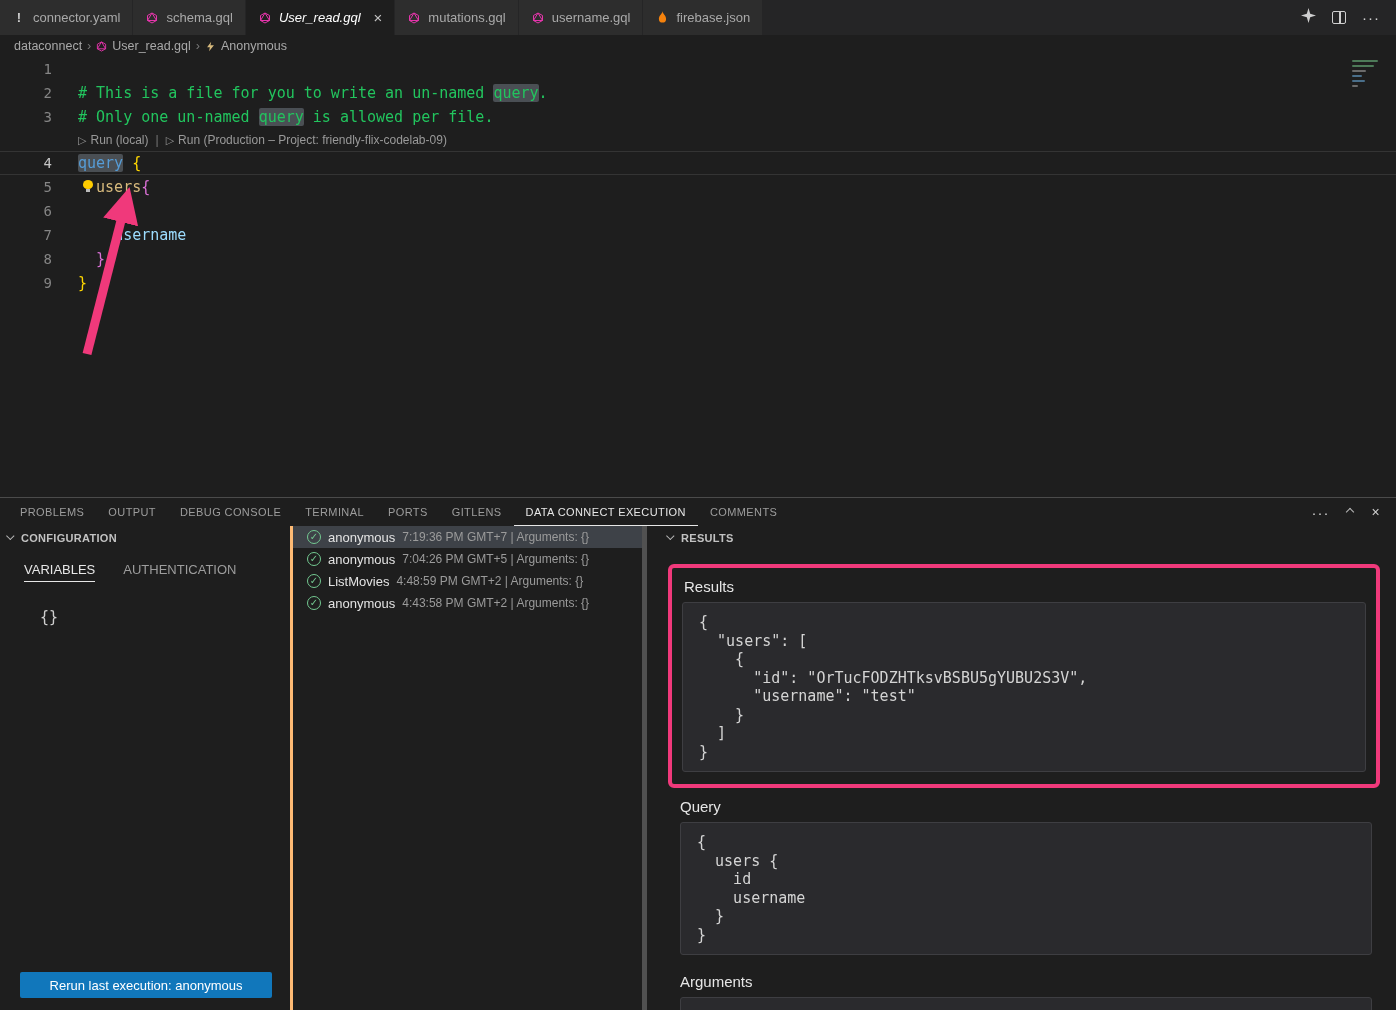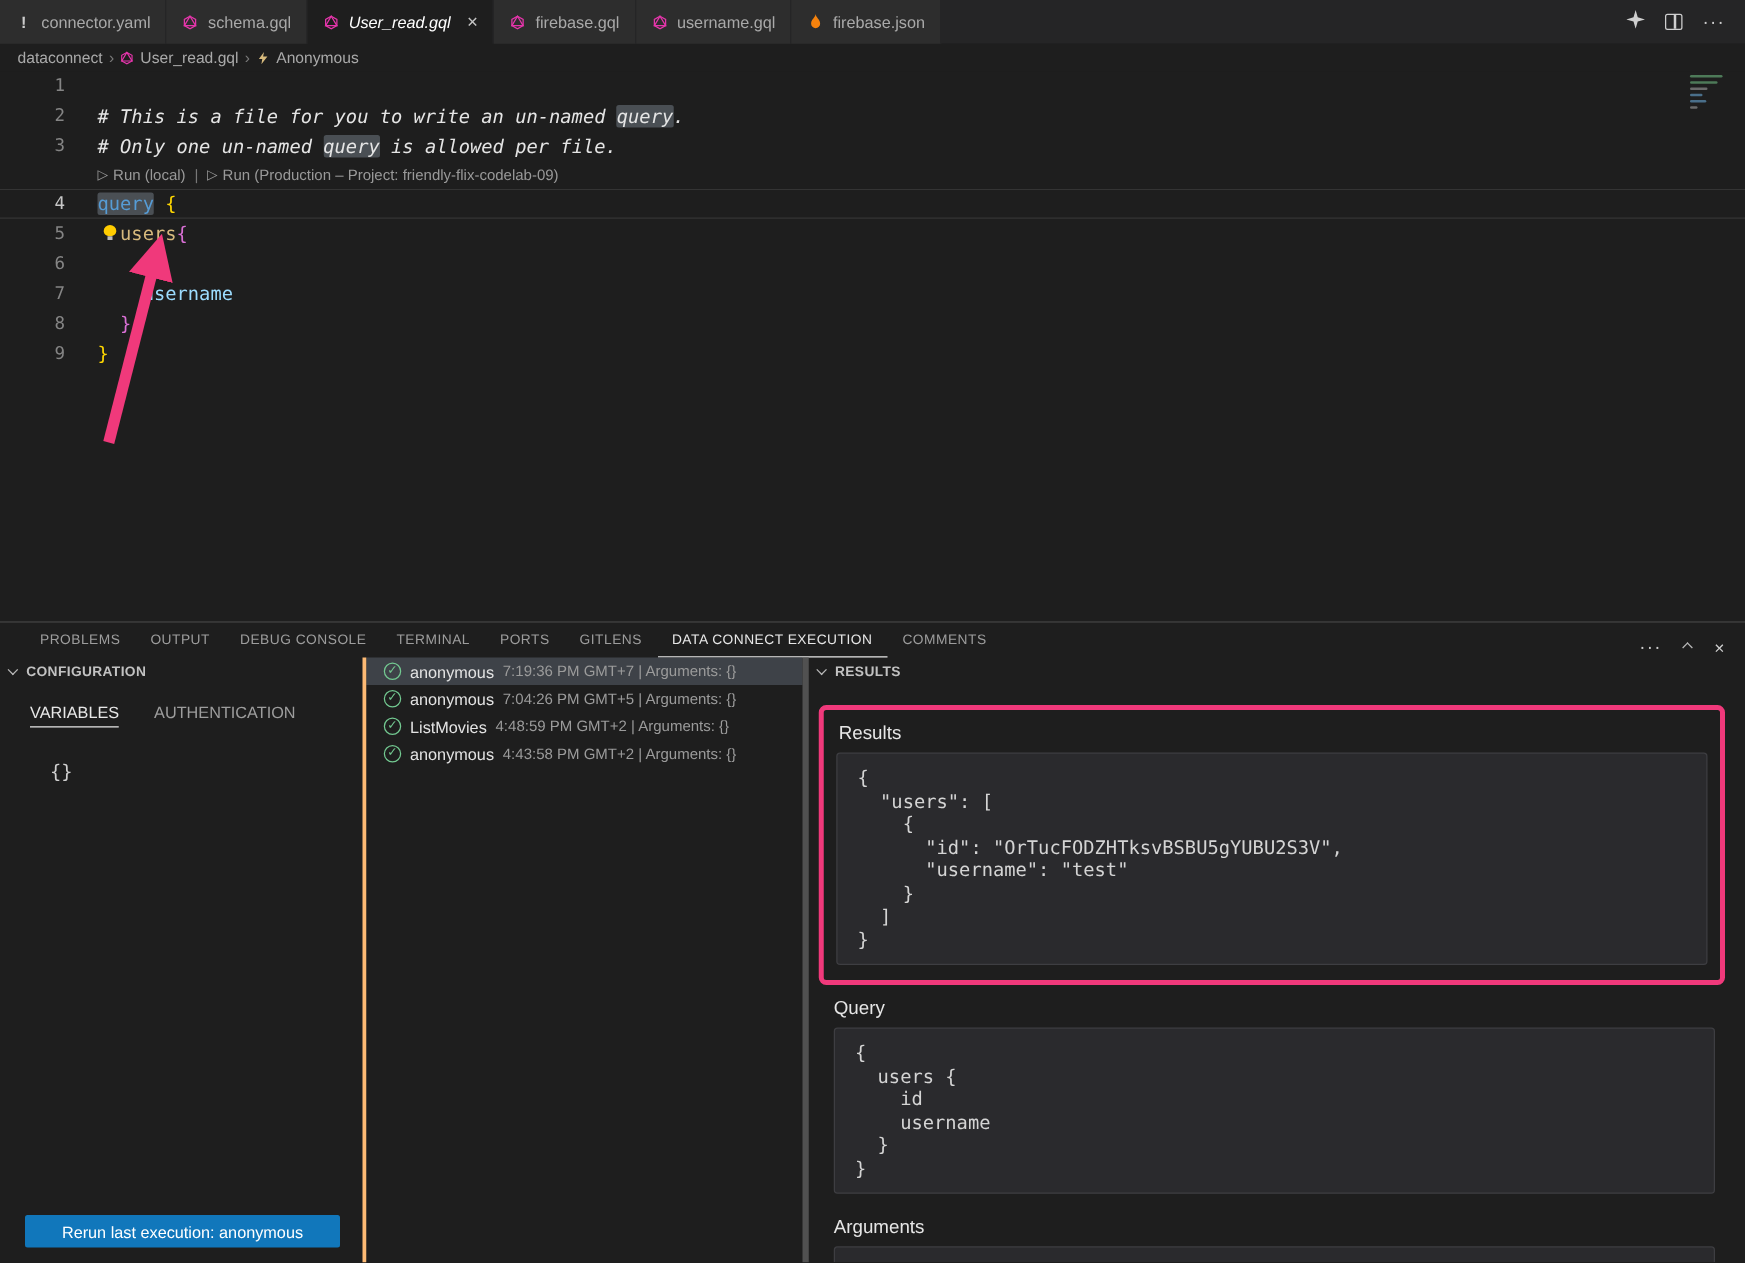--- a/index.html
+++ b/index.html
@@ -27,21 +27,21 @@
   .bc-sep { color:#7a7a7a; }
   .bc-icon { display:inline-flex; }
 
   
   .editor { position:relative; height:440px; background:#1e1e1e;
             font-family:"DejaVu Sans Mono","Liberation Mono",monospace; font-size:15px; }
   .line { display:flex; height:24px; line-height:24px; position:relative; }
   .ln { width:52px; text-align:right; color:#858585; flex:0 0 52px; font-size:14px; }
   .code { padding-left:26px; white-space:pre; }
   .tok { white-space:pre; }
-  .comment { color:#e5e5e5; font-style:italic; }
+  .comment { color:#22c55e; }
   .keyword { color:#569CD6; }
   .field { color:#D7BA7D; }
   .property { color:#9CDCFE; }
   .b1 { color:#FFD700; }
   .b2 { color:#DA70D6; }
   .plain { color:#d4d4d4; }
   .hl { background:#4a4f54; border-radius:2px; }
   .line.current { box-shadow: inset 0 1px 0 rgba(255,255,255,0.10), inset 0 -1px 0 rgba(255,255,255,0.10); }
   .line.current .ln { color:#c6c6c6; }
   .codelens { height:22px; line-height:22px; padding-left:78px; font-family:"Liberation Sans",sans-serif;
@@ -55,22 +55,22 @@
   .bulb::after { content:''; position:absolute; left:4px; top:9px; width:4px; height:3px; background:#bbb; }
   .minimap { position:absolute; right:14px; top:3px; width:30px; height:48px; }
   .mm { height:2px; margin-bottom:3px; border-radius:1px; }
   .mm.g { background:#4d7a58; }
   .mm.b { background:#4a6f8a; }
   .mm.w { background:#6b6b6b; }
   .arrow { position:absolute; left:50px; top:110px; z-index:5; pointer-events:none; }
 
   
   .panel { height:513px; border-top:1px solid #4b4b4b; background:#1e1e1e; display:flex; flex-direction:column; }
-  .panel-tabs { height:28px; display:flex; align-items:flex-end; padding-left:8px; font-size:11px;
-                letter-spacing:0.4px; color:#9d9d9d; flex:0 0 28px;margin-left:12px; }
+  .panel-tabs { height:28px; display:flex; align-items:center; padding-left:8px; font-size:11px;
+                letter-spacing:0.4px; color:#9d9d9d; flex:0 0 28px; }
   .panel-tab { padding:0 12px; height:100%; display:flex; align-items:center; cursor:pointer; }
   .panel-tab.active { color:#e7e7e7; box-shadow: inset 0 -1px 0 #e7e7e7; }
   .panel-actions { margin-left:auto; display:flex; align-items:center; gap:18px; padding-right:16px; color:#cfcfcf; font-size:14px; }
   .panel-body { display:flex; flex:1; min-height:0; }
 
   .sec-head { height:24px; display:flex; align-items:center; gap:7px; padding-left:8px;
               font-size:11px; font-weight:600; color:#c2c2c2; letter-spacing:0.3px; cursor:pointer; }
   .chev { width:6px; height:6px; border-left:1px solid #b9b9b9; border-bottom:1px solid #b9b9b9; display:inline-block; }
   .chev.down { transform:rotate(-45deg) translate(1px,-2px); }
   .chev.up { transform:rotate(135deg); display:inline-block; }
@@ -88,21 +88,21 @@
   .col-history { width:349px; flex:0 0 349px; }
   .hist-item { height:22px; display:flex; align-items:center; gap:7px; padding-left:14px; cursor:pointer; }
   .hist-item.selected { background:#3e4248; }
   .check { width:14px; height:14px; flex:0 0 14px; border:1px solid #73C991; border-radius:50%;
            color:#73C991; font-size:10px; line-height:12px; text-align:center; }
   .hname { font-size:13px; color:#e3e3e3; }
   .hdetail { font-size:12px; color:#9b9b9b; }
 
   .sash { width:5px; flex:0 0 5px; background:#515151; cursor:col-resize; }
 
-  .col-results { flex:1; min-width:0; overflow:hidden; display:flex; flex-direction:column; }
+  .col-results { flex:1; min-width:0; overflow:hidden; display:flex; flex-direction:column;padding-left:13px; }
   .results-scroll { flex:1; overflow:hidden; }
   .pink-highlight { margin:14px 16px 0 8px; border:4px solid #F0397B; border-radius:6px; padding:4px 10px 12px 10px; }
   .blk-label { font-size:15px; color:#e6e6e6; margin:6px 0 7px 2px; }
   .blk-label.outer { margin:10px 0 7px 20px; }
   .code-box { background:#2a2a2d; border:1px solid #3e3e42; border-radius:3px; padding:10px 16px;
               font-family:"DejaVu Sans Mono","Liberation Mono",monospace; font-size:15px;
               line-height:18.5px; color:#d4d4d4; white-space:pre; overflow:hidden; }
   .code-box.outer { margin:0 24px 0 20px; }
 </style>
 </head>
@@ -134,21 +134,21 @@
       <span class="tlabel">User_read.gql</span>
       <span class="tab-close">×</span>
     </div>
     <div class="tab">
       <span class="ticon">
         <svg width="12" height="12" viewBox="0 0 24 24">
             <path d="M12 2 L21 7 L21 17 L12 22 L3 17 L3 7 Z" fill="none" stroke="#E535AB" stroke-width="2"></path>
             <path d="M12 2 L21 17 L3 17 Z" fill="none" stroke="#E535AB" stroke-width="2"></path>
           </svg>
       </span>
-      <span class="tlabel">firebase.gql</span>
+      <span class="tlabel">mutations.gql</span>
     </div>
     <div class="tab">
       <span class="ticon">
         <svg width="12" height="12" viewBox="0 0 24 24">
             <path d="M12 2 L21 7 L21 17 L12 22 L3 17 L3 7 Z" fill="none" stroke="#E535AB" stroke-width="2"></path>
             <path d="M12 2 L21 17 L3 17 Z" fill="none" stroke="#E535AB" stroke-width="2"></path>
           </svg>
       </span>
       <span class="tlabel">username.gql</span>
     </div>

